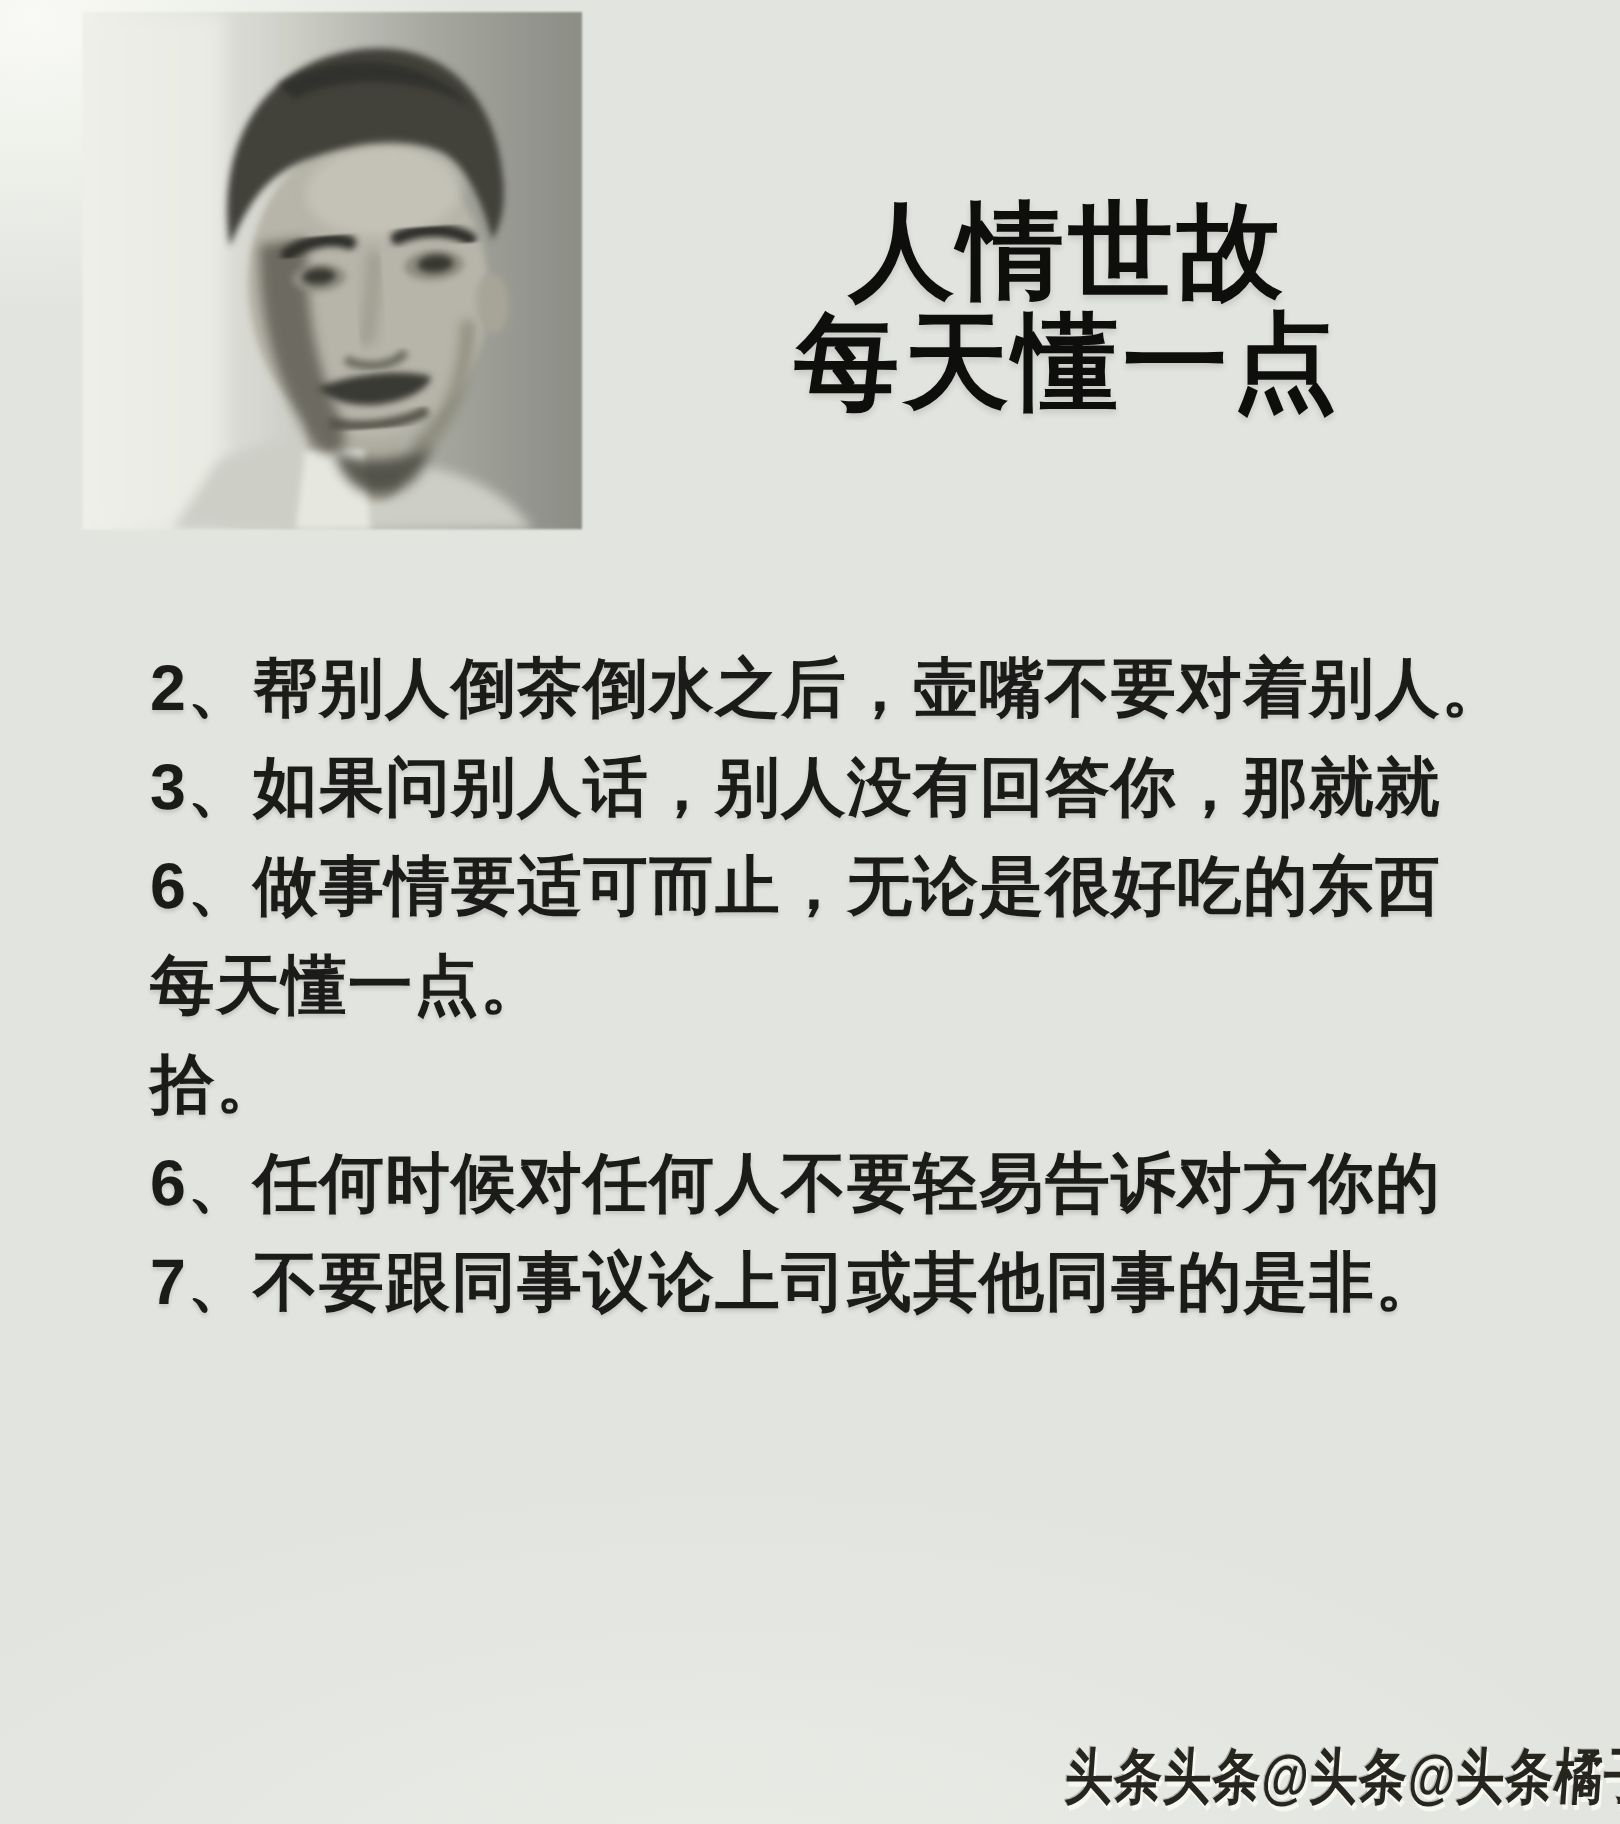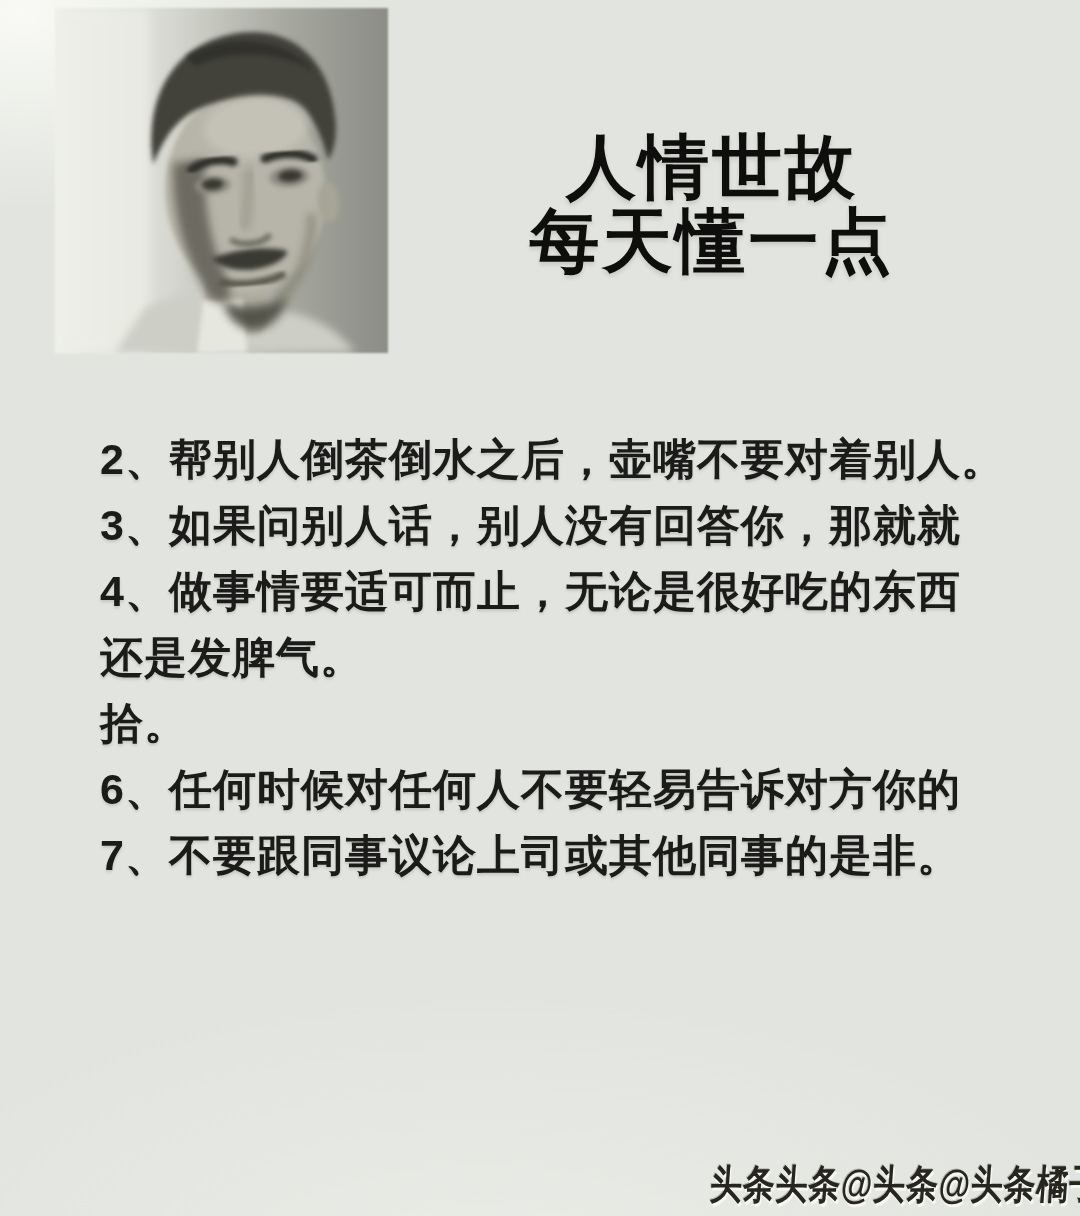--- a/index.html
+++ b/index.html
@@ -124,22 +124,22 @@
   </div>
 
   <div class="title">
     <div>人情世故</div>
     <div>每天懂一点</div>
   </div>
 
   <div class="list">
     <div class="line">2、帮别人倒茶倒水之后，壶嘴不要对着别人。</div>
     <div class="line">3、如果问别人话，别人没有回答你，那就就</div>
-    <div class="line">4、做事情要适可而止，无论是很好吃的东西</div>
-    <div class="line">还是发脾气。</div>
+    <div class="line">6、做事情要适可而止，无论是很好吃的东西</div>
+    <div class="line">每天懂一点。</div>
     <div class="line">拾。</div>
     <div class="line">6、任何时候对任何人不要轻易告诉对方你的</div>
     <div class="line">7、不要跟同事议论上司或其他同事的是非。</div>
   </div>
 
   <div class="watermark">头条头条@头条@头条橘子</div>
 
 </div>
 
 </body></html>

